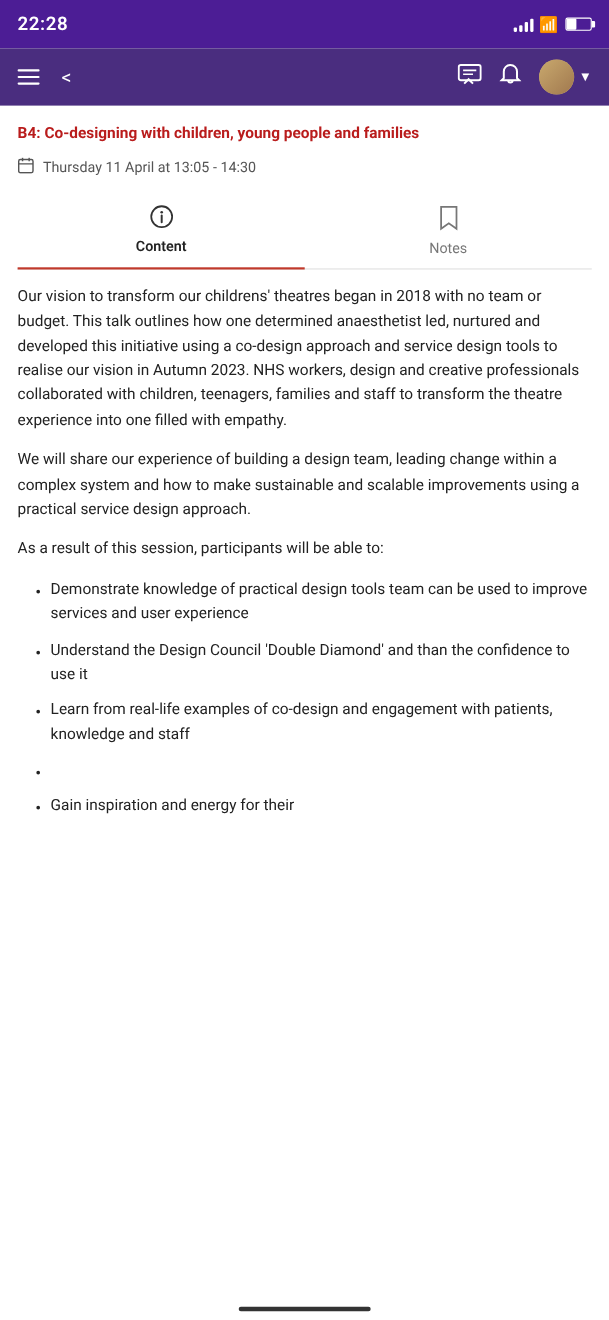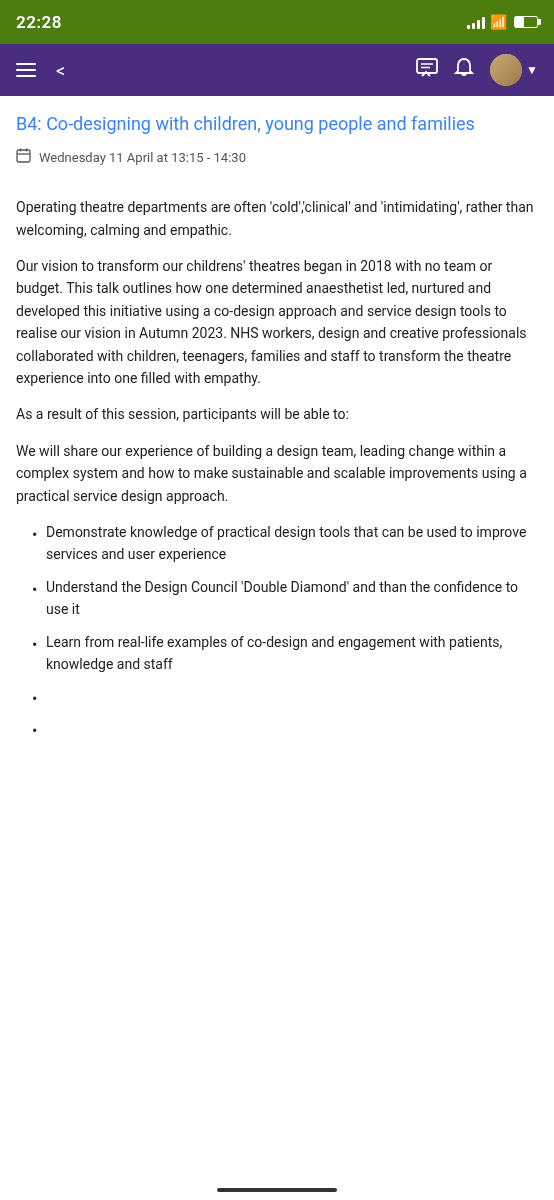--- a/index.html
+++ b/index.html
@@ -7,21 +7,21 @@
     body {
       width: 554px;
       min-height: 1200px;
       font-family: -apple-system, BlinkMacSystemFont, 'Segoe UI', Roboto, sans-serif;
       background: #fff;
       overflow-x: hidden;
     }
 
     
     .status-bar {
-      background: #4d7c0f;
+      background: #4c1d95;
       color: #fff;
       display: flex;
       justify-content: space-between;
       align-items: center;
       padding: 8px 16px;
       height: 44px;
     }
     .status-time {
       font-size: 17px;
       font-weight: 600;
@@ -147,23 +147,23 @@
       color: #fff;
       font-size: 12px;
     }
 
     
     .content-area {
       padding: 16px 16px 0 16px;
     }
 
     .session-title {
-      font-size: 18px;
-      font-weight: 400;
-      color: #3b82f6;
+      font-size: 14px;
+      font-weight: 700;
+      color: #b91c1c;
       line-height: 1.35;
       margin-bottom: 12px;
     }
 
     .session-meta {
       display: flex;
       flex-direction: column;
       gap: 4px;
       margin-bottom: 16px;
     }
@@ -322,49 +322,69 @@
   <div class="session-meta">
     <div class="meta-item">
       <span class="meta-icon">
         <svg width="15" height="15" viewBox="0 0 15 15" fill="none">
           <rect x="1" y="2" width="13" height="12" rx="1.5" stroke="#555" stroke-width="1.3" fill="none"></rect>
           <line x1="1" y1="6" x2="14" y2="6" stroke="#555" stroke-width="1.3"></line>
           <line x1="4.5" y1="0.5" x2="4.5" y2="3.5" stroke="#555" stroke-width="1.3"></line>
           <line x1="10.5" y1="0.5" x2="10.5" y2="3.5" stroke="#555" stroke-width="1.3"></line>
         </svg>
       </span>
-      <span>Wednesday 11 April at 13:15 - 14:30</span>
-    </div>
-  </div>
-
+      <span>Thursday 11 April at 13:05 - 14:30</span>
+    </div>
+  </div>
+
+  <div class="tabs-container">
+    <div class="tab active">
+      <span class="tab-icon">
+        <svg width="22" height="22" viewBox="0 0 22 22" fill="none">
+          <circle cx="11" cy="11" r="9.5" stroke="#333" stroke-width="1.6" fill="none"></circle>
+          <line x1="11" y1="10" x2="11" y2="16" stroke="#333" stroke-width="1.8" stroke-linecap="round"></line>
+          <circle cx="11" cy="7" r="1.2" fill="#333"></circle>
+        </svg>
+      </span>
+      <span class="tab-label">Content</span>
+    </div>
+    <div class="tab">
+      <span class="tab-icon">
+        <svg width="20" height="24" viewBox="0 0 20 24" fill="none">
+          <path d="M3 2 L17 2 L17 22 L10 17 L3 22 Z" stroke="#777" stroke-width="1.6" fill="none"></path>
+        </svg>
+      </span>
+      <span class="tab-label">Notes</span>
+    </div>
+  </div>
 </div>
 
 <div class="scroll-content">
-  <p>Operating theatre departments are often 'cold','clinical' and 'intimidating', rather than welcoming, calming and empathic.</p>
   <p>Our vision to transform our childrens' theatres began in 2018 with no team or budget.  This talk outlines how one determined anaesthetist led, nurtured and developed this initiative using a co-design approach and service design tools to realise our vision in Autumn 2023.  NHS workers, design and creative professionals collaborated with children, teenagers, families and staff to transform the theatre experience into one filled with empathy.</p>
+  <p>We will share our experience of building a design team, leading change within a complex system and how to make sustainable and scalable improvements using a practical service design approach.</p>
   <p>As a result of this session, participants will be able to:</p>
-  <p>We will share our experience of building a design team, leading change within a complex system and how to make sustainable and scalable improvements using a practical service design approach.</p>
 
   <ul>
     <li>
       <span class="bullet">•</span>
-      <span>Demonstrate knowledge of practical design tools that can be used to improve services and user experience</span>
+      <span>Demonstrate knowledge of practical design tools team can be used to improve services and user experience</span>
     </li>
     <li>
       <span class="bullet">•</span>
       <span>Understand the Design Council 'Double Diamond' and than the confidence to use it</span>
     </li>
     <li>
       <span class="bullet">•</span>
       <span>Learn from real-life examples of co-design and engagement with patients, knowledge and staff</span>
     </li>
     <li>
       <span class="bullet">•</span>
     </li>
     <li>
       <span class="bullet">•</span>
+      <span>Gain inspiration and energy for their</span>
     </li>
   </ul>
 </div>
 
 <div class="home-indicator">
   <div class="home-bar"></div>
 </div>
 
 </body></html>

